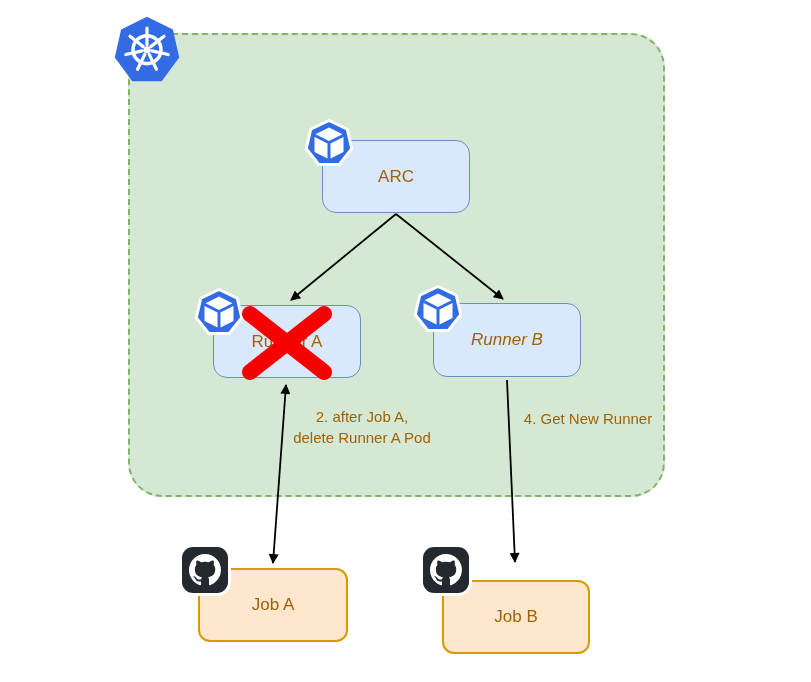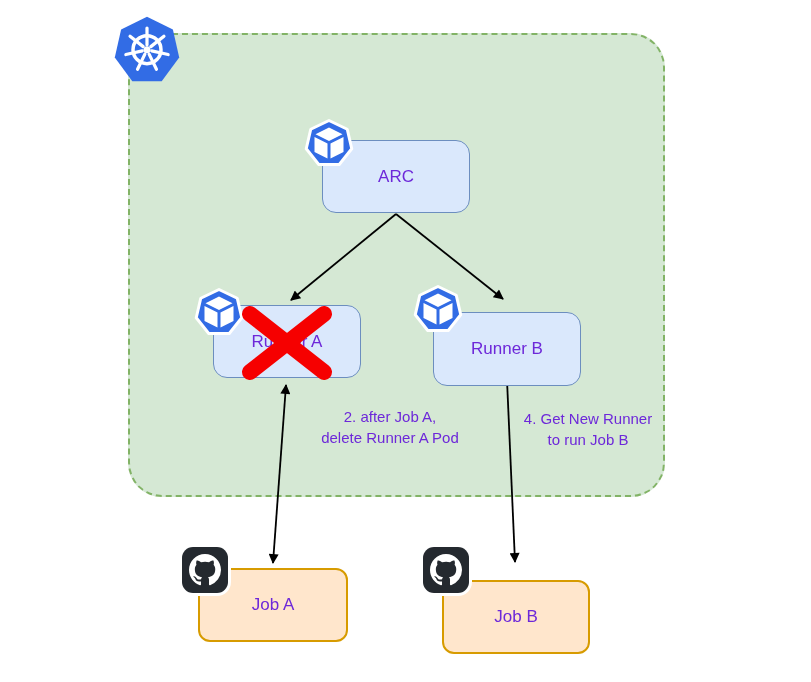--- a/index.html
+++ b/index.html
@@ -2,21 +2,21 @@
 <html style="--cluster-fill: #d5e8d4; --cluster-border: #82b366; --runner-fill: #dae8fc; --runner-border: #6c8ebf; --job-fill: #ffe6cc; --job-border: #d79b00; --kubernetes-blue: #326ce5; --github-dark: #24292f; --delete-x: #f60000; --arrow: #000000;"><head>
 <meta charset="utf-8">
 <style>
   html, body { margin: 0; padding: 0; background: #ffffff; }
   .canvas {
     position: relative;
     width: 666px;
     height: 682px;
     background: #ffffff;
     font-family: "Liberation Sans", sans-serif;
-    color: #6d28d9;
+    color: #a16207;
     overflow: hidden;
   }
   .cluster {
     position: absolute;
     left: 128px; top: 33px;
     width: 537px; height: 464px;
     box-sizing: border-box;
     background: var(--cluster-fill, #d5e8d4);
     border: 2px dashed var(--cluster-border, #82b366);
     border-radius: 34px;
@@ -42,21 +42,21 @@
     border: 1.5px solid var(--runner-border, #6c8ebf);
     border-radius: 14px;
   }
   .node.orange {
     background: var(--job-fill, #ffe6cc);
     border: 2px solid var(--job-border, #d79b00);
     border-radius: 12px;
   }
   .node-arc      { left: 322px; top: 140px; width: 148px; height: 73px; }
   .node-runner-a { left: 213px; top: 305px; width: 148px; height: 73px; }
-  .node-runner-b { left: 433px; top: 312px; width: 148px; height: 74px; }
+  .node-runner-b { left: 433px; top: 303px; width: 148px; height: 74px; font-style: italic; }
   .node-job-a    { left: 198px; top: 568px; width: 150px; height: 74px; }
   .node-job-b    { left: 442px; top: 580px; width: 148px; height: 74px; }
 
   .icon { position: absolute; z-index: 3; }
   .k8s-logo   { left: 110px; top: 14px;  width: 74px; height: 70px; }
   .pod-arc    { left: 304px; top: 118px; width: 50px; height: 50px; }
   .pod-run-a  { left: 194px; top: 287px; width: 50px; height: 50px; }
   .pod-run-b  { left: 413px; top: 284px; width: 50px; height: 50px; }
 
   .gh {
@@ -82,21 +82,21 @@
   }
   .ann {
     position: absolute;
     font-size: 15px;
     line-height: 21px;
     text-align: center;
     z-index: 2;
     white-space: nowrap;
   }
   .ann-1 { left: 127px; top: 503px; width: 150px; }
-  .ann-2 { left: 282px; top: 406px; width: 160px; margin-left: 28px; }
+  .ann-2 { left: 282px; top: 406px; width: 160px; }
   .ann-3 { left: 520px; top: 408px; width: 136px; }
 </style>
 </head>
 <body>
 
 <div class="canvas">
 
   <div class="cluster"></div>
 
   <svg class="arrows" width="811" height="682" viewBox="0 0 811 682">
@@ -183,16 +183,15 @@
   </div>
 
   <div class="ann ann-1">
   </div>
   <div class="ann ann-2">
     <div>2. after Job A,</div>
     <div>delete Runner A Pod</div>
   </div>
   <div class="ann ann-3">
     <div>4. Get New Runner</div>
-    <div>to run Job B</div>
   </div>
 
 </div>
 
 </body></html>

